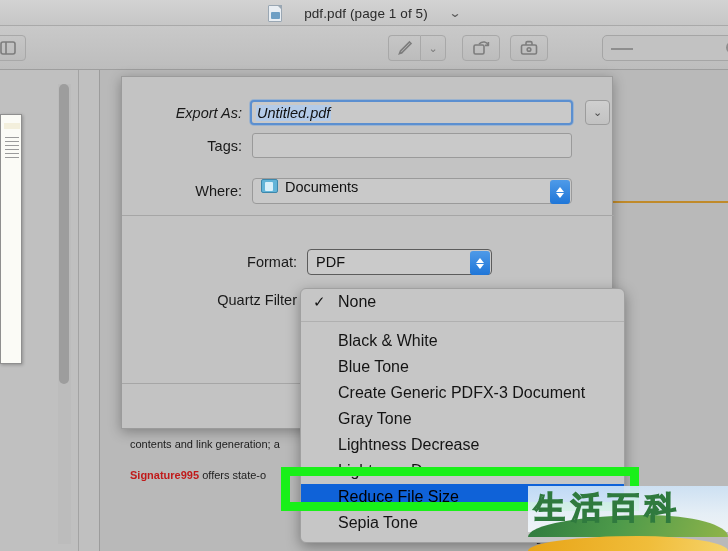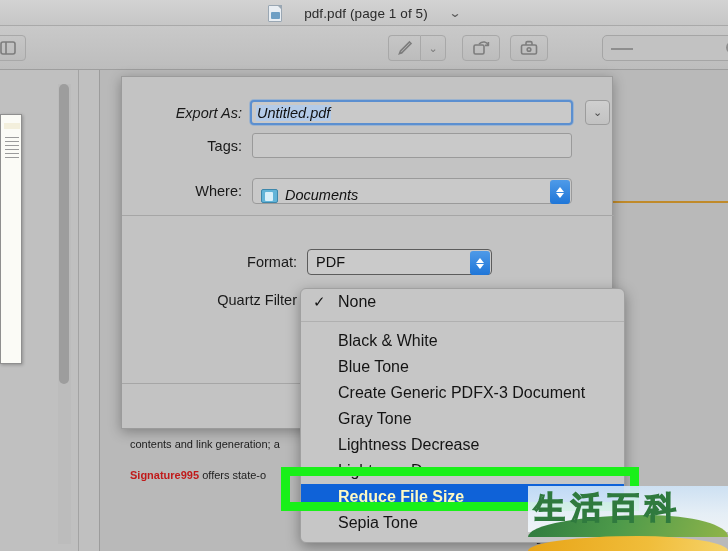--- a/index.html
+++ b/index.html
@@ -166,21 +166,21 @@
 
   .row-tags { left: 0; top: 56px; width: 492px; }
   .row-tags .lbl { width: 120px; margin-right: 10px; }
   .tags-input { width: 320px; height: 25px; }
 
   .row-where { left: 0; top: 101px; width: 492px; }
   .row-where .lbl { width: 120px; margin-right: 10px; }
   .where-select {
     position: relative; width: 320px; height: 26px;
     background: #c9c9c9; border: 1px solid #9a9a9a; border-radius: 4px;
-    display: flex; align-items: flex-end; padding-left: 8px; gap: 7px; font-style: italic;
+    display: flex; align-items: flex-start; padding-left: 8px; gap: 7px;
   }
   .folder-ico {
     width: 17px; height: 14px; position: relative; flex: none;
     background: #63b4d8; border: 1px solid #3d87ab; border-radius: 2px;
   }
   .folder-ico::after {
     content: ""; position: absolute; left: 3px; top: 2px;
     width: 8px; height: 9px; background: #d9f0fa; border-radius: 1px;
   }
   .sel-text { font-size: 14.5px; color: #111; }
@@ -218,21 +218,21 @@
   .menu-item {
     position: relative; height: 26px; display: flex; align-items: center;
     font-size: 16px; color: #141414; padding-left: 37px; white-space: nowrap;
   }
   .menu-item.checked::before {
     content: "\2713"; position: absolute; left: 12px; top: 0;
     height: 26px; display: flex; align-items: center; font-size: 15px; color: #141414;
   }
   .menu-sep { height: 1px; background: #b0b0b0; margin: 6px 0 6px 0; }
   .menu-item.selected {
-    background: #0f62d8; color: #fef9c3; font-weight: bold;
+    background: #0f62d8; color: #000000; font-weight: normal;
   }
 
   
   .annot {
     position: absolute; left: 281px; top: 467px; width: 358px; height: 44px;
     border: 9px solid #19f019; background: transparent; z-index: 40;
     box-sizing: border-box;
   }
 
   

